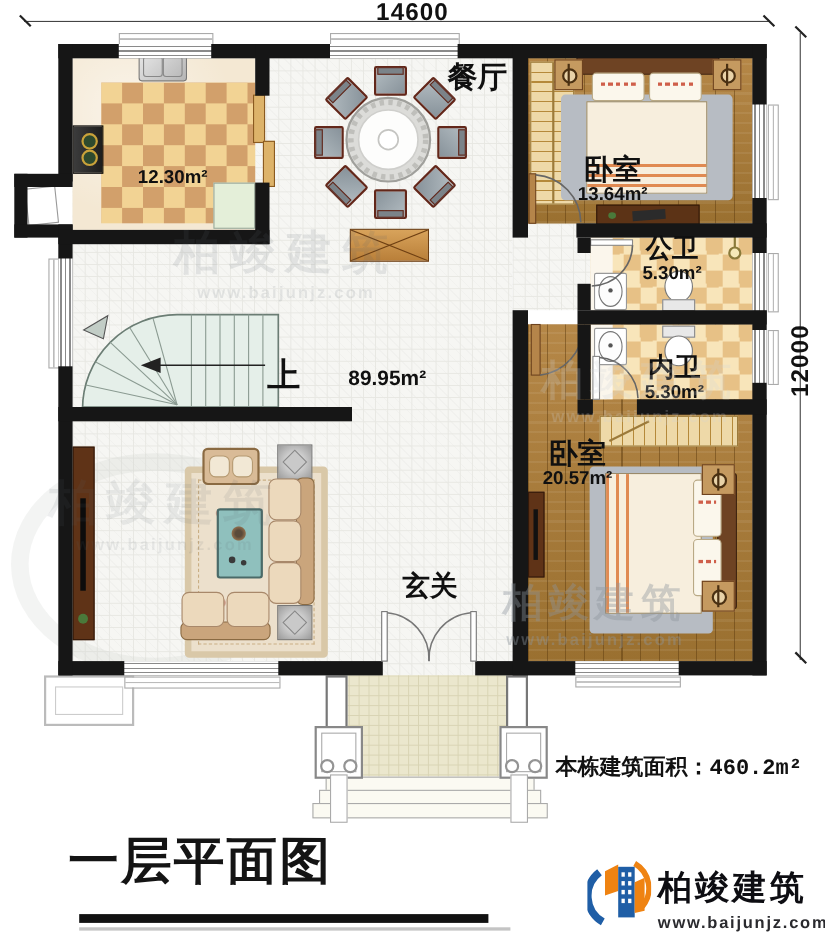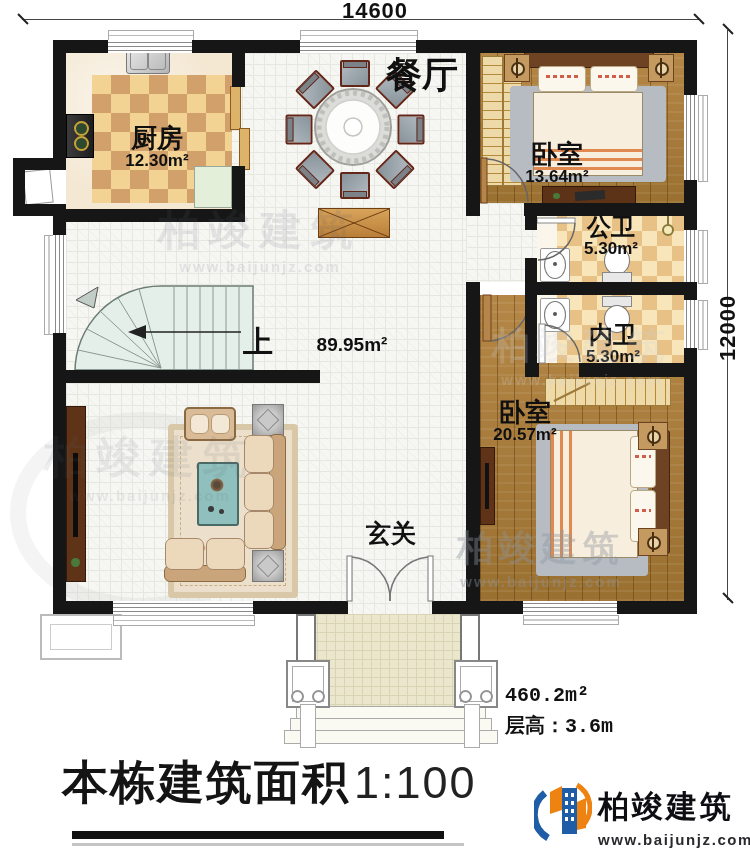--- a/index.html
+++ b/index.html
@@ -296,23 +296,22 @@
   </div>
   <div class="abs" style="left:296px;top:706px;width:188px;height:12px;border:1.5px solid #aaa;background:#fbfaf2;z-index:1;"></div>
   <div class="abs" style="left:290px;top:718px;width:200px;height:12px;border:1.5px solid #aaa;background:#fbfaf2;z-index:1;"></div>
   <div class="abs" style="left:284px;top:730px;width:212px;height:12px;border:1.5px solid #aaa;background:#fbfaf2;z-index:1;"></div>
   <div class="abs" style="left:300px;top:704px;width:14px;height:42px;border:1.5px solid #aaa;background:#fff;z-index:2;"></div>
   <div class="abs" style="left:464px;top:704px;width:14px;height:42px;border:1.5px solid #aaa;background:#fff;z-index:2;"></div>
   <div class="abs" style="left:40px;top:614px;width:78px;height:42px;border:2px solid #bbb;z-index:1;">
     <div style="position:absolute;inset:8px;border:1px solid #ccc;"></div>
   </div>
 
-  <div class="abs rlabel" style="left:107px;top:125px;width:100px;font-size:26px;">厨房</div>
   <div class="abs area" style="left:107px;top:152px;width:100px;">12.30m²</div>
-  <div class="abs rlabel" style="left:372px;top:57px;width:100px;font-size:36px;">餐厅</div>
+  <div class="abs rlabel" style="left:384px;top:57px;width:100px;font-size:27px;">餐厅</div>
   <div class="abs rlabel" style="left:507px;top:141px;width:100px;font-size:26px;">卧室</div>
   <div class="abs area" style="left:507px;top:168px;width:100px;">13.64m²</div>
   <div class="abs rlabel" style="left:561px;top:215px;width:100px;font-size:24px;">公卫</div>
   <div class="abs area" style="left:561px;top:240px;width:100px;">5.30m²</div>
   <div class="abs rlabel" style="left:563px;top:323px;width:100px;font-size:24px;">内卫</div>
   <div class="abs area" style="left:563px;top:348px;width:100px;">5.30m²</div>
   <div class="abs rlabel" style="left:475px;top:399px;width:100px;font-size:26px;">卧室</div>
   <div class="abs area" style="left:475px;top:426px;width:100px;">20.57m²</div>
   <div class="abs rlabel" style="left:341px;top:521px;width:100px;font-size:25px;">玄关</div>
   <div class="abs rlabel" style="left:240px;top:327px;width:36px;font-size:30px;">上</div>
@@ -338,30 +337,26 @@
   <div class="wm" style="left:25px;top:428px;width:250px;opacity:.10;">
     <div class="t" style="font-size:44px;letter-spacing:9px;">柏竣建筑</div>
     <div class="u">www.baijunjz.com</div>
   </div>
   <div class="wm" style="left:426px;top:524px;width:230px;opacity:.40;color:#8d959d;">
     <div class="t" style="font-size:36px;letter-spacing:6px;">柏竣建筑</div>
     <div class="u">www.baijunjz.com</div>
   </div>
 
   <div class="inforow" style="left:505px;top:684px;">
+    <span class="lab">本栋建筑面积：</span>
     <span class="val">460.2m²</span>
   </div>
-  <div class="inforow" style="left:505px;top:712px;">
-    <span class="lab">层高：</span>
-    <span class="val">3.6m</span>
-  </div>
 
   <div id="title-row">
-    <span id="title-name">本栋建筑面积</span>
-    <span id="title-scale">1:100</span>
+    <span id="title-name">一层平面图</span>
   </div>
   <div class="abs" style="left:72px;top:831px;width:372px;height:8px;background:#111;"></div>
   <div class="abs" style="left:72px;top:843px;width:392px;height:3px;background:#c4c4c4;"></div>
 
   <svg class="abs" style="left:534px;top:780px;" width="58" height="64" viewBox="0 0 58 64">
     <path d="M14 58 A27 27 0 0 1 11 13" fill="none" stroke="#1f5ea6" stroke-width="7"></path>
     <path d="M43 5 A26 26 0 0 1 50 44" fill="none" stroke="#ef8312" stroke-width="5"></path>
     <polygon points="16,12 28,6 28,30 16,34" fill="#ef8312"></polygon>
     <rect x="28" y="8" width="15" height="46" fill="#1f5ea6"></rect>
     <g fill="#fff">

